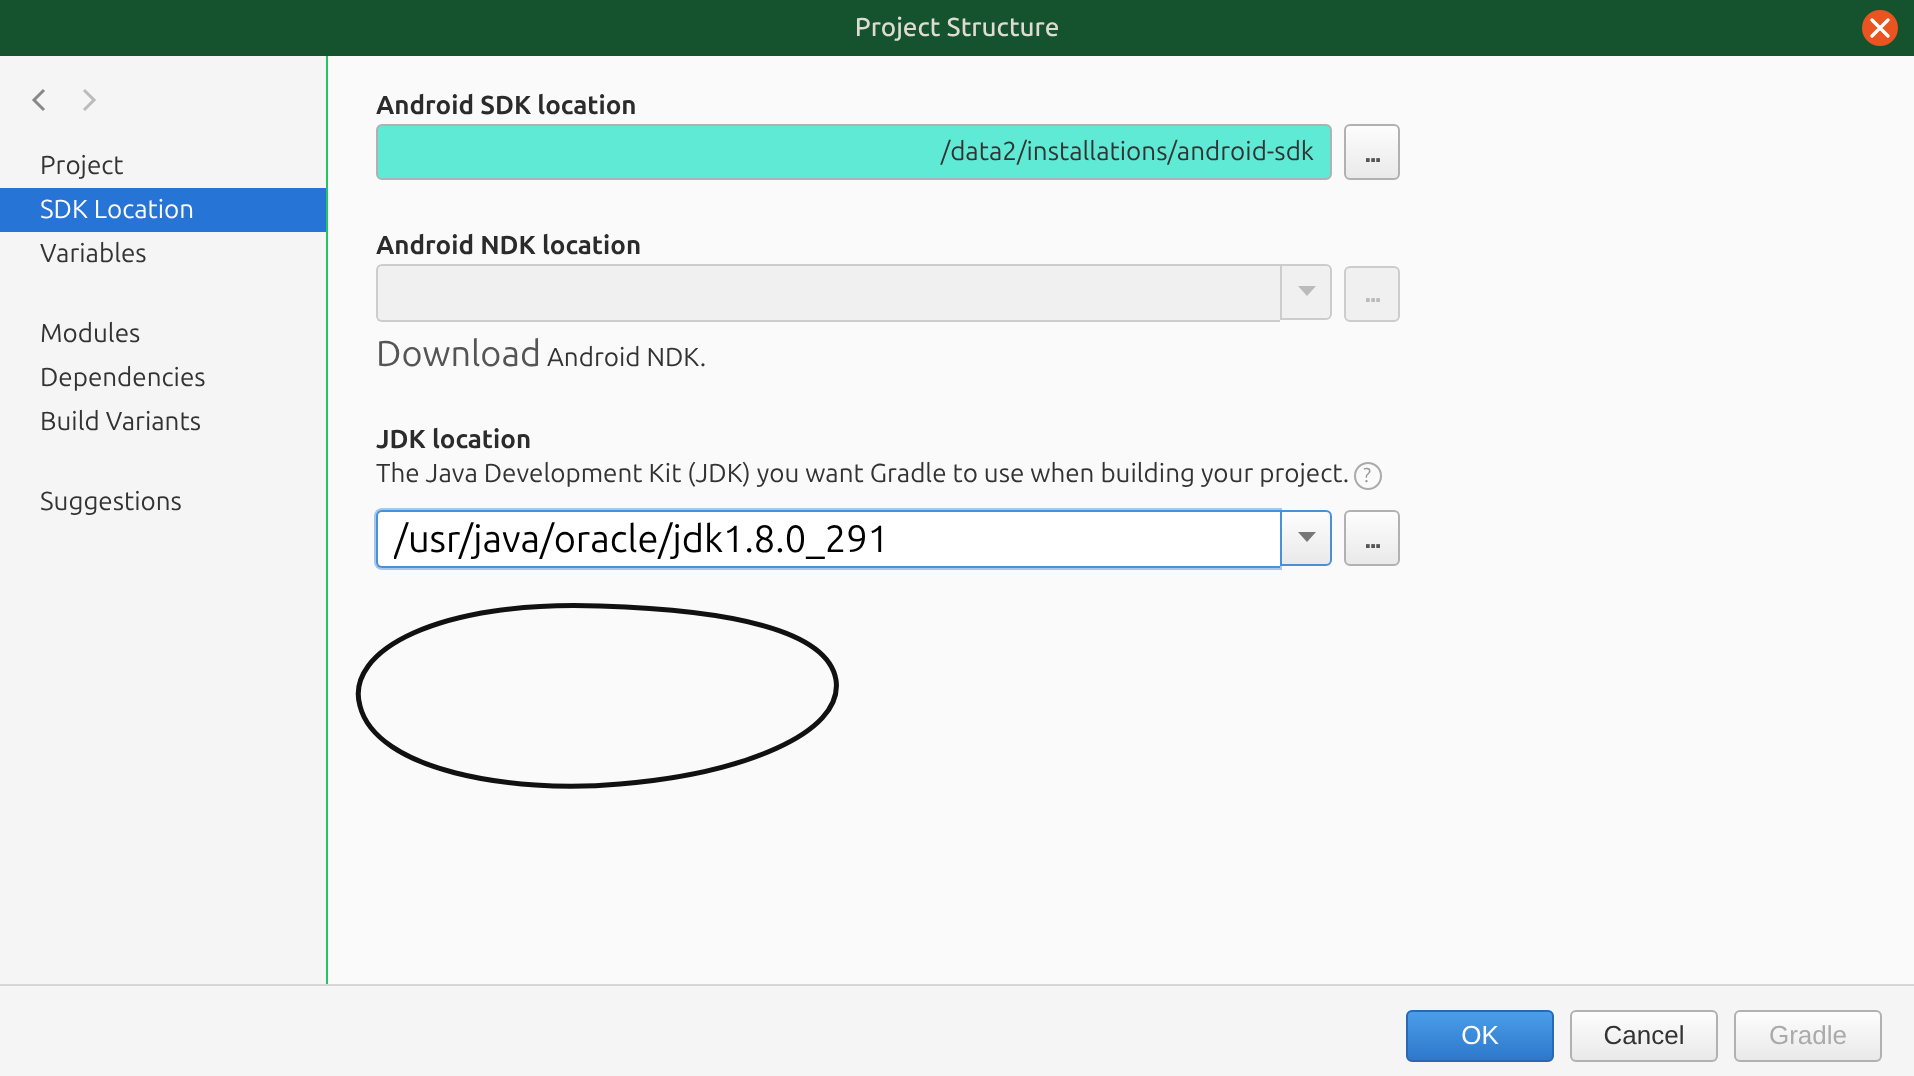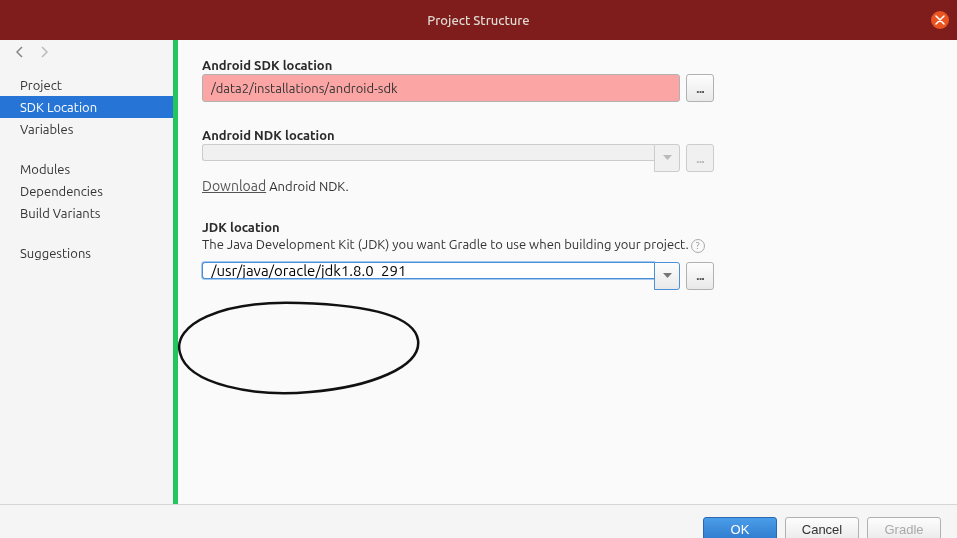--- a/index.html
+++ b/index.html
@@ -7,23 +7,23 @@
       font-family: "Ubuntu", "Segoe UI", Arial, sans-serif;
       font-size: 13px;
       color: #333;
       background: #f2f2f2;
       width: 957px;
       height: 538px;
       overflow: hidden;
       position: relative;
     }
     .titlebar {
-      background: #7f1d1d;
+      background: #14532d;
       color: #dfdbd2;
-      height: 40px;
+      height: 28px;
       display: flex;
       align-items: center;
       justify-content: center;
       font-weight: 500;
       font-size: 13px;
       position: relative;
     }
     .close-btn {
       position: absolute;
       right: 8px;
@@ -36,23 +36,24 @@
       justify-content: center;
       cursor: pointer;
     }
     .close-btn svg { width: 10px; height: 10px; }
     .dialog-body {
       display: flex;
       height: calc(100% - 28px - 46px);
       background: #f5f5f5;
     }
     .nav-area {
-      width: 178px;
-      border-right: 5px solid #22c55e;
+      width: 164px;
+      border-right: 1px solid #22c55e;
       background: #f5f5f5;
+      padding-top: 10px;
     }
     .nav-arrows {
       display: flex;
       gap: 8px;
       padding: 4px 12px 14px;
     }
     .nav-arrow {
       width: 16px; height: 16px;
       color: #888;
       display: flex; align-items: center; justify-content: center;
@@ -93,33 +94,34 @@
       gap: 6px;
       align-items: center;
     }
     .text-input {
       width: 478px;
       height: 28px;
       border: 1px solid #b1b1b1;
       border-radius: 3px;
       padding: 0 8px;
       font-size: 13px;
-      background: #fca5a5;
+      background: #5eead4;
       color: #333;
       font-family: inherit;
+      text-align: right;
     }
     .dropdown-wrap { position: relative; display: flex; }
     .dropdown-input {
       width: 452px;
-      height: 17px;
+      height: 29px;
       border: 1px solid #b1b1b1;
       border-right: none;
       border-radius: 3px 0 0 3px;
       padding: 0 8px;
-      font-size: 15px;
+      font-size: 19px;
       background: #fff;
       font-family: inherit;
     }
     .dropdown-input.focused { border-color: #4a90d9; box-shadow: 0 0 0 1px #a5c8ee; }
     .dropdown-input.disabled { background: #f0f0f0; color: #aaa; border-color: #ccc; }
     .dropdown-btn {
       width: 26px; height: 28px;
       border: 1px solid #b1b1b1;
       border-radius: 0 3px 3px 0;
       background: linear-gradient(#fdfdfd, #e9e9e9);
@@ -136,22 +138,21 @@
       display: flex; align-items: center; justify-content: center;
       cursor: pointer;
       font-weight: bold;
       color: #555;
       font-size: 13px;
       letter-spacing: -1px;
     }
     .browse-btn.disabled { background: #f0f0f0; color: #bbb; border-color: #ccc; cursor: default; }
     .download-link {
       color: #555;
-      text-decoration: underline;
-      font-size: 14px;
+      font-size: 18px;
       margin-top: 6px;
       display: inline;
       cursor: pointer;
     }
     .help-icon {
       display: inline-flex;
       width: 14px; height: 14px;
       border: 1px solid #aaa;
       border-radius: 50%;
       align-items: center; justify-content: center;

